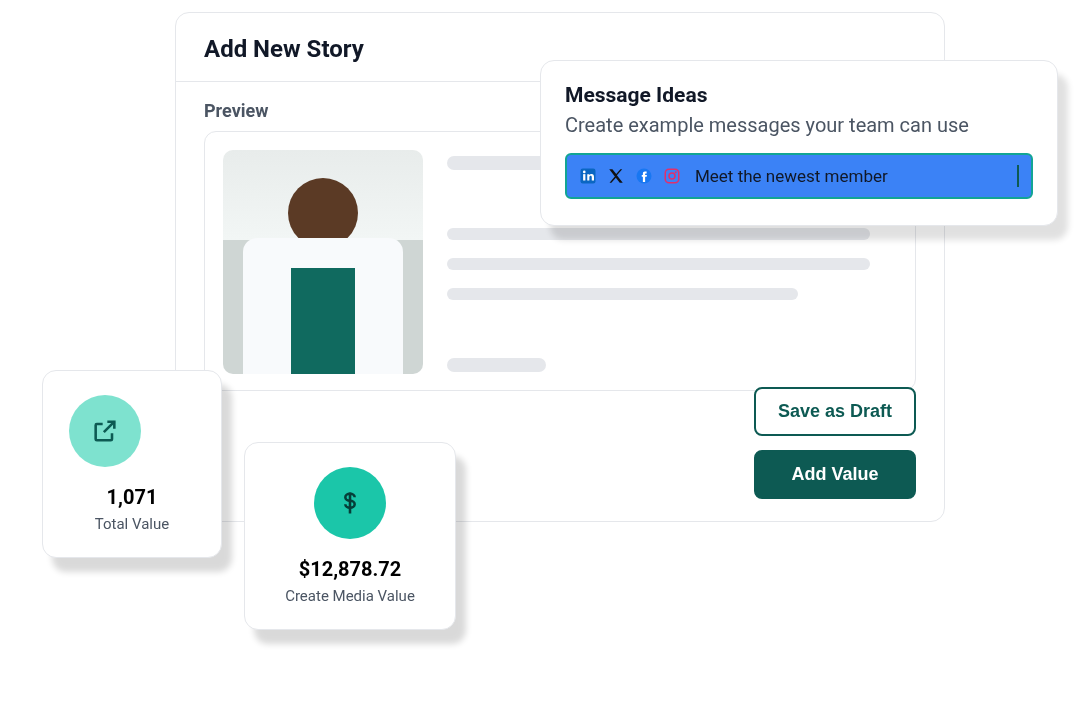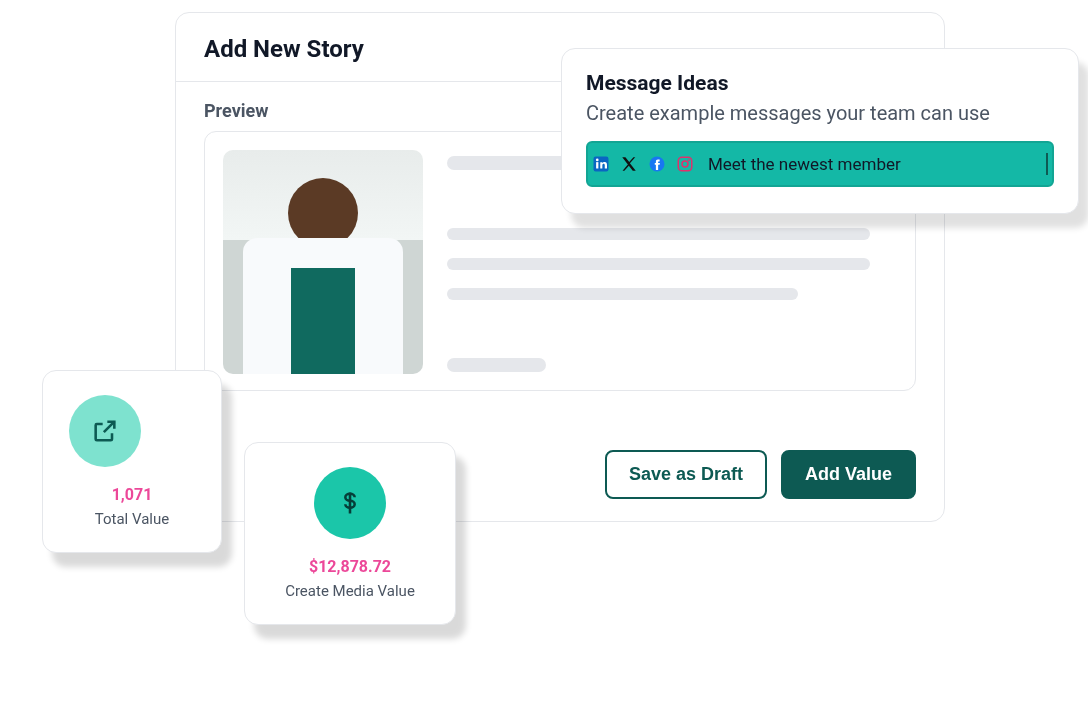--- a/index.html
+++ b/index.html
@@ -101,20 +101,21 @@
   .ph.med    { width: 78%; }
   .ph.short  { width: 22%; height: 16px; }
   .preview-lines .gap { height: 26px; }
 
   .card-footer {
     position: absolute;
     right: 28px;
     bottom: 22px;
     display: flex;
     gap: 14px;
+    flex-direction: column;
   }
   .btn {
     font-size: 18px;
     font-weight: 600;
     padding: 12px 22px;
     border-radius: 8px;
     border: 2px solid #0d5a53;
     cursor: pointer;
   }
   .btn-outline {
@@ -123,48 +124,47 @@
   }
   .btn-solid {
     background: #0d5a53;
     color: #fff;
   }
 
   
   .msg-popover {
     position: absolute;
     left: 540px;
-    top: 48px;
+    top: 60px;
     width: 518px;
     background: #fff;
     border: 1px solid #e5e7eb;
     border-radius: 14px;
     box-shadow: 10px 14px 6px rgba(0,0,0,0.12);
     padding: 22px 24px 26px;
-    margin-left: 21px;
   }
   .msg-title {
     margin: 0 0 6px;
     font-size: 21px;
     font-weight: 700;
     color: #111827;
   }
   .msg-sub {
     margin: 0 0 16px;
     font-size: 20px;
     color: #4b5563;
   }
   .msg-input {
     display: flex;
     align-items: center;
     gap: 10px;
-    background: #14b8a6;
+    background: #3b82f6;
     border: 2px solid #12a594;
     border-radius: 6px;
-    padding: 10px 4px;
+    padding: 10px 12px;
   }
   .msg-icons {
     display: flex;
     align-items: center;
     gap: 10px;
     padding-right: 4px;
   }
   .msg-icons .ic { width: 18px; height: 18px; display: block; }
   .msg-text {
     flex: 1 1 auto;
@@ -203,23 +203,23 @@
     border-radius: 50%;
     display: flex;
     align-items: center;
     justify-content: center;
     color: #0d5a53;
   }
   .stat-card.shares .stat-icon { background: #7ee2cf; margin: 4px 0 18px 4px; }
   .stat-card.emv    .stat-icon { background: #1bc6a9; margin: 4px auto 18px; color: #063e38; }
   .stat-icon svg { width: 28px; height: 28px; stroke: currentColor; fill: none; stroke-width: 2.2; }
   .stat-value {
-    font-size: 16px;
+    font-size: 20px;
     font-weight: 700;
-    color: #ec4899;
+    color: #000000;
   }
   .stat-label {
     margin-top: 6px;
     font-size: 15px;
     color: #4b5563;
   }
 </style>
 </head>
 <body>
 

